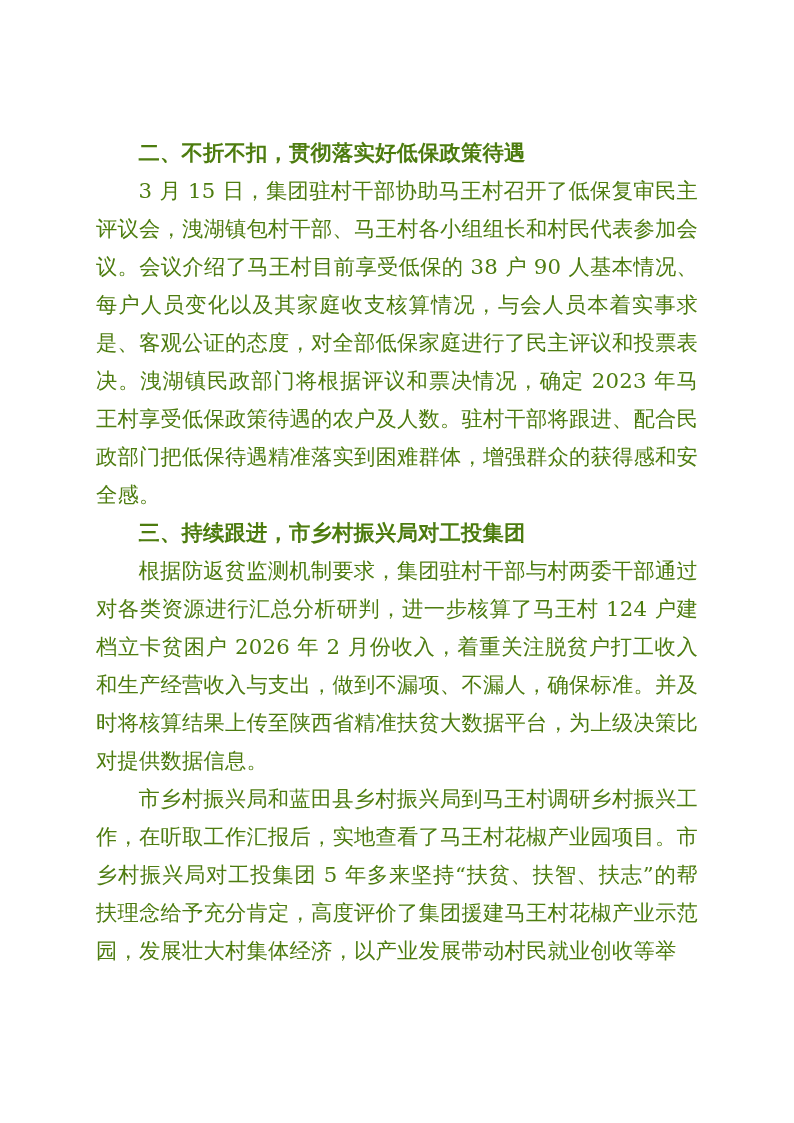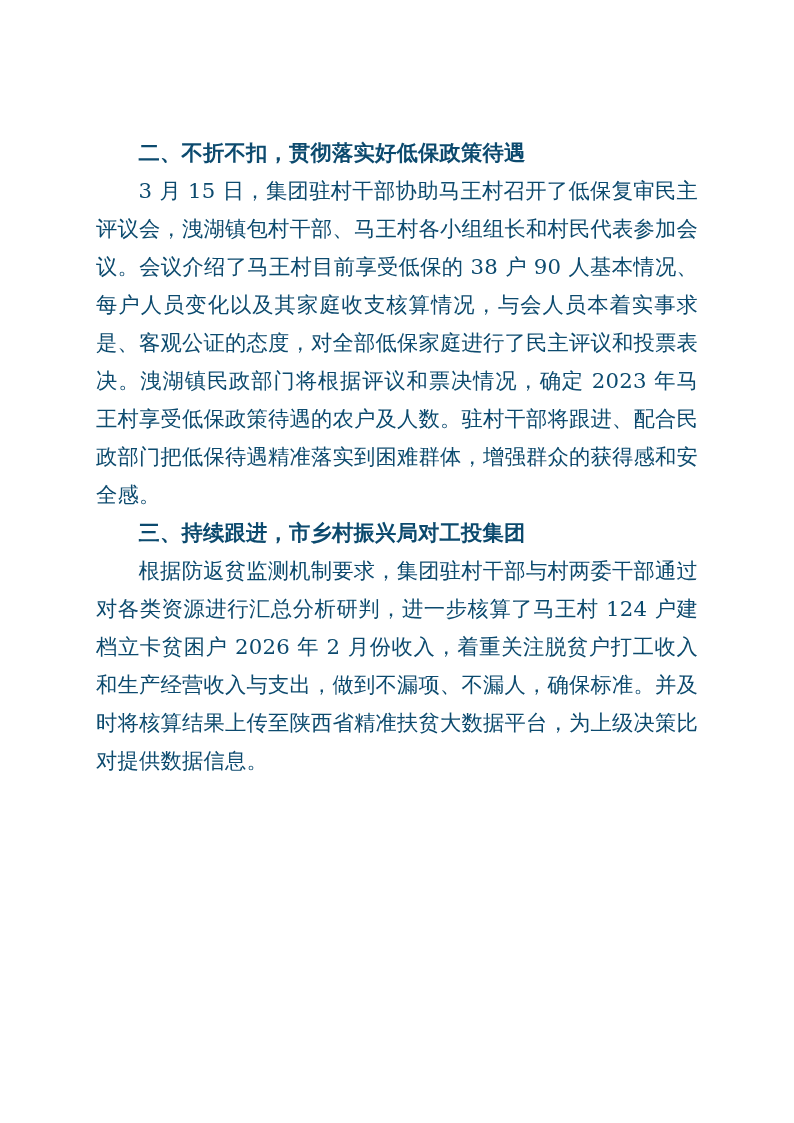--- a/index.html
+++ b/index.html
@@ -8,21 +8,21 @@
     background: #ffffff;
   }
   .page {
     position: relative;
     width: 794px;
     height: 1123px;
     background: #ffffff;
     box-sizing: border-box;
     padding: 134px 96px 0 96px;
     overflow: hidden;
-    color: #0c4a6e;
+    color: #4d7c0f;
   }
   .doc {
     font-family: "DejaVu Serif", "Liberation Serif", serif;
     font-size: 21.3px;
     line-height: 38px;
     text-align: justify;
     text-justify: inter-character;
     letter-spacing: 0.2px;
   }
   .doc p {
@@ -44,15 +44,16 @@
 
 <div class="page">
   <div class="doc">
 
     <p class="section-heading">二、不折不扣，贯彻落实好低保政策待遇</p>
     <p class="paragraph">3 月 15 日，集团驻村干部协助马王村召开了低保复审民主评议会，洩湖镇包村干部、马王村各小组组长和村民代表参加会议。会议介绍了马王村目前享受低保的 38 户 90 人基本情况、每户人员变化以及其家庭收支核算情况，与会人员本着实事求是、客观公证的态度，对全部低保家庭进行了民主评议和投票表决。洩湖镇民政部门将根据评议和票决情况，确定 2023 年马王村享受低保政策待遇的农户及人数。驻村干部将跟进、配合民政部门把低保待遇精准落实到困难群体，增强群众的获得感和安全感。</p>
 
     <p class="section-heading">三、持续跟进，市乡村振兴局对工投集团</p>
     <p class="paragraph">根据防返贫监测机制要求，集团驻村干部与村两委干部通过对各类资源进行汇总分析研判，进一步核算了马王村 124 户建档立卡贫困户 2026 年 2 月份收入，着重关注脱贫户打工收入和生产经营收入与支出，做到不漏项、不漏人，确保标准。并及时将核算结果上传至陕西省精准扶贫大数据平台，为上级决策比对提供数据信息。</p>
 
+    <p class="paragraph">市乡村振兴局和蓝田县乡村振兴局到马王村调研乡村振兴工作，在听取工作汇报后，实地查看了马王村花椒产业园项目。市乡村振兴局对工投集团 5 年多来坚持“扶贫、扶智、扶志”的帮扶理念给予充分肯定，高度评价了集团援建马王村花椒产业示范园，发展壮大村集体经济，以产业发展带动村民就业创收等举</p>
 
   </div>
 </div>
 
 </body></html>

